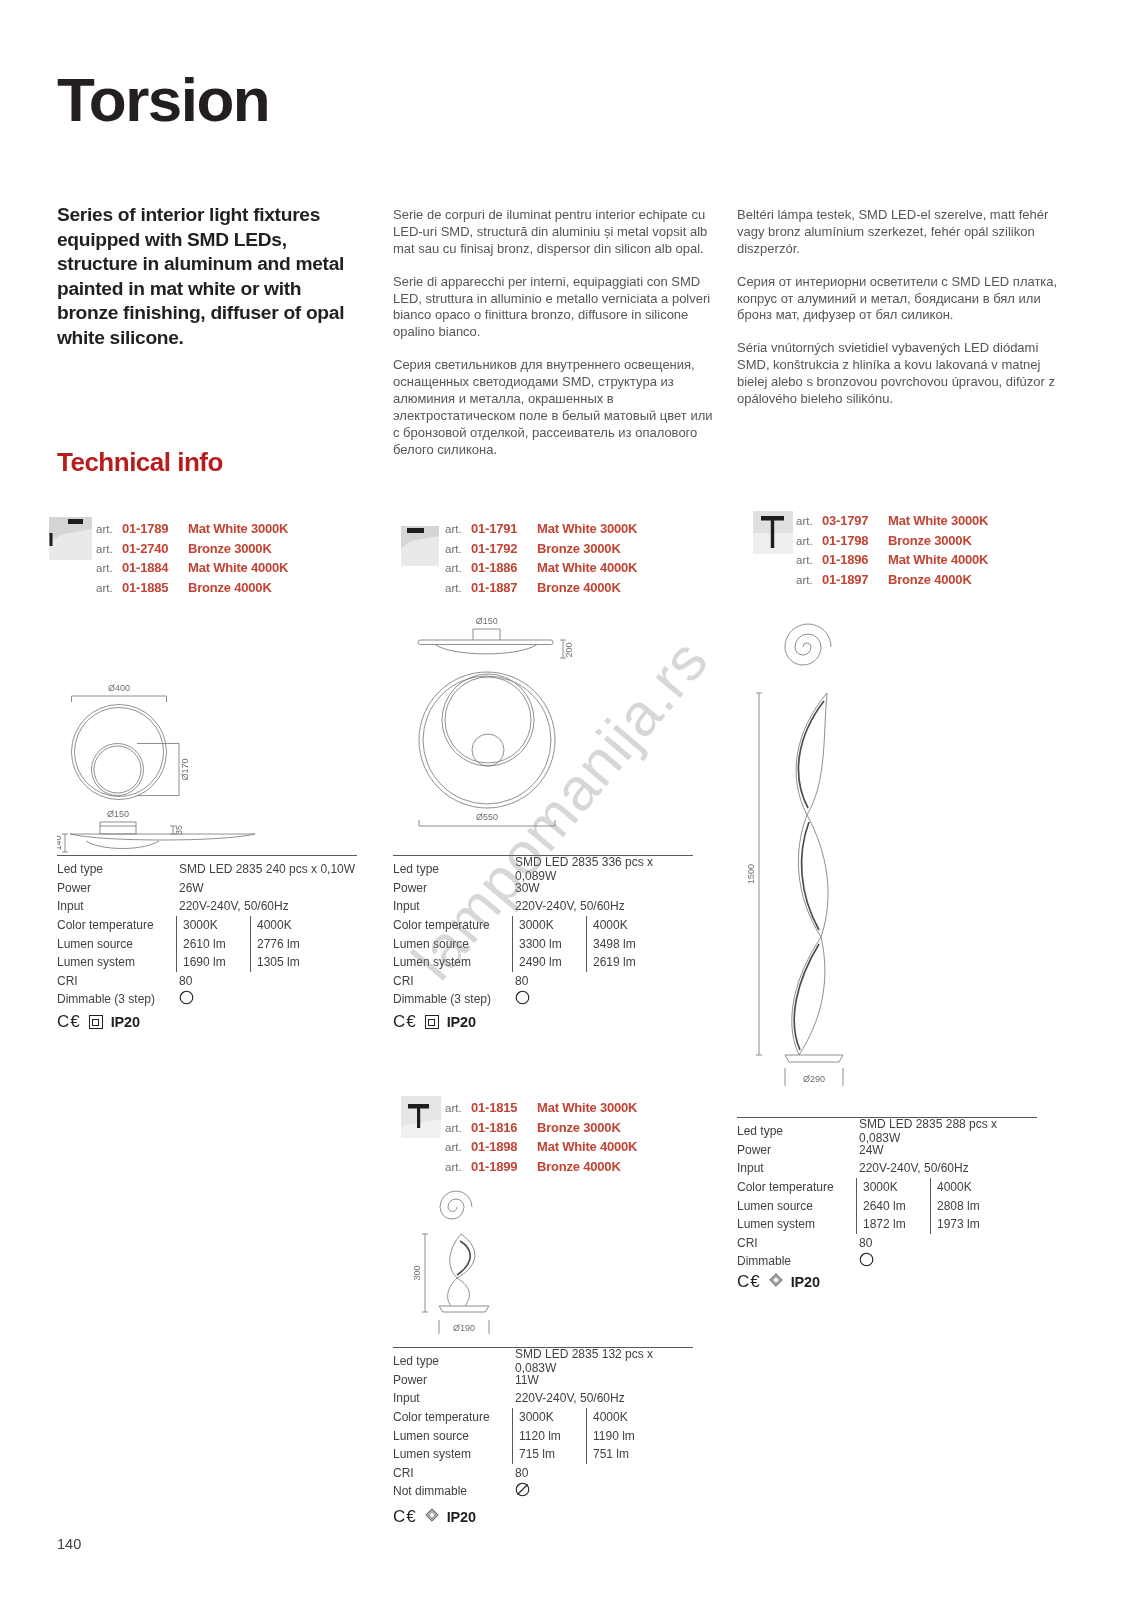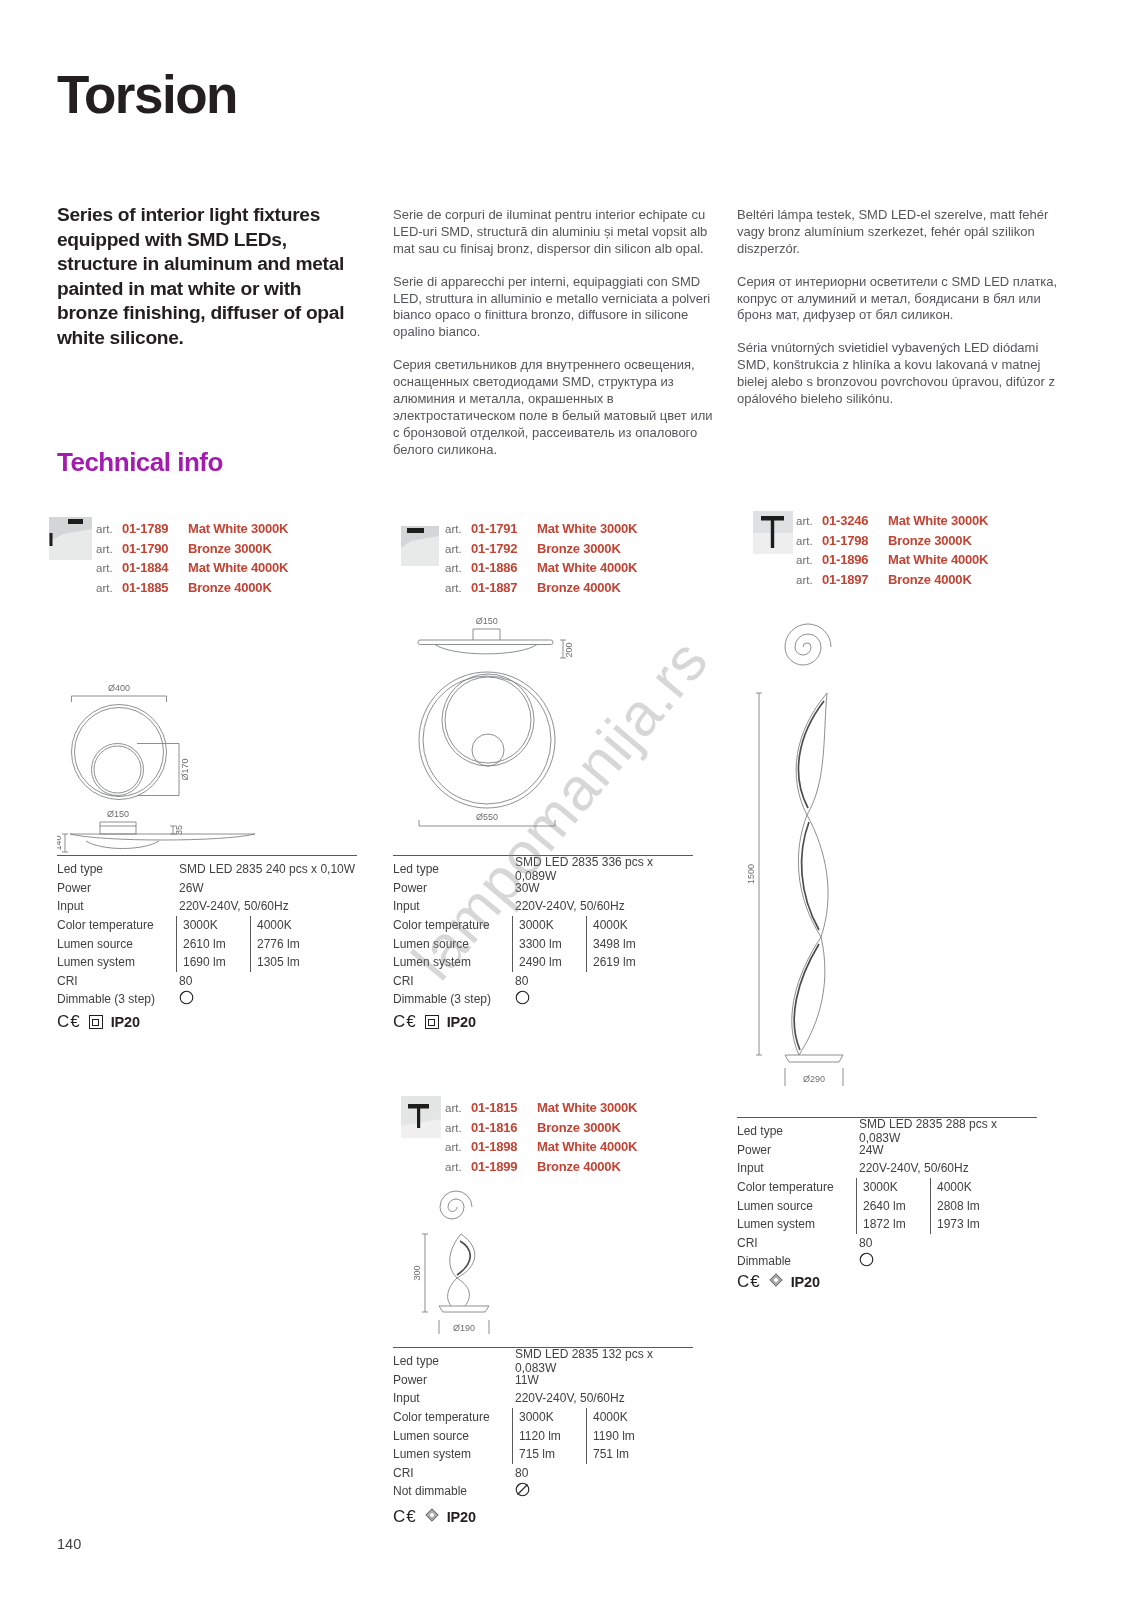--- a/index.html
+++ b/index.html
@@ -1,23 +1,23 @@
 <!DOCTYPE html>
 <html><head>
 <meta charset="utf-8">
 <style>
   html,body{margin:0;padding:0;background:#ffffff;}
   #page{position:relative;width:1131px;height:1600px;background:#fff;overflow:hidden;
         font-family:"Liberation Sans",sans-serif;color:#414042;}
   .abs{position:absolute;}
-  .page-title{font-size:53px;font-weight:700;color:#231f20;letter-spacing:-1.5px;}
+  .page-title{font-size:62px;font-weight:700;color:#231f20;letter-spacing:-1.5px;}
   .intro-en{font-size:19.2px;font-weight:700;color:#231f20;line-height:1.28;letter-spacing:-0.3px;width:306px;}
   .intro{font-size:13px;color:#55565a;line-height:1.3;width:328px;}
   .intro p{margin:0 0 16px 0;}
-  .section-heading{font-size:26px;font-weight:700;color:#a21caf;letter-spacing:-0.5px;}
+  .section-heading{font-size:26px;font-weight:700;color:#b91c1c;letter-spacing:-0.5px;}
   .art-rows{position:absolute;}
   .art-row{display:flex;align-items:baseline;height:19.6px;font-size:13px;}
   .art-prefix{width:26px;font-size:11.5px;color:#6d6e71;}
   .art-code{width:58px;color:#c24434;font-weight:700;letter-spacing:-0.2px;}
   .art-finish{color:#c24434;font-weight:700;margin-left:8px;letter-spacing:-0.2px;}
   .spec-table{position:absolute;width:300px;border-top:1px solid #58595b;padding-top:4px;}
   .spec-row{display:flex;align-items:center;height:18.6px;font-size:12px;color:#414042;}
   .spec-label{width:119px;flex:none;}
   .spec-single{padding-left:3px;}
   .spec-cell{width:67px;flex:none;align-self:stretch;display:flex;align-items:center;
@@ -67,21 +67,21 @@
     </svg>
   </div>
   <div class="art-rows" style="left:96px;top:521px;">
     <div class="art-row">
       <span class="art-prefix">art.</span>
       <span class="art-code">01-1789</span>
       <span class="art-finish">Mat White 3000K</span>
     </div>
     <div class="art-row">
       <span class="art-prefix">art.</span>
-      <span class="art-code">01-1790</span>
+      <span class="art-code">01-2740</span>
       <span class="art-finish">Bronze 3000K</span>
     </div>
     <div class="art-row">
       <span class="art-prefix">art.</span>
       <span class="art-code">01-1884</span>
       <span class="art-finish">Mat White 4000K</span>
     </div>
     <div class="art-row">
       <span class="art-prefix">art.</span>
       <span class="art-code">01-1885</span>
@@ -277,21 +277,21 @@
     <svg width="40" height="43" viewBox="0 0 40 43">
       <rect x="0" y="0" width="40" height="43" fill="#dfe0e1"></rect>
       <rect x="0" y="22" width="40" height="21" fill="#eeeeee"></rect>
       <rect x="8" y="5" width="23" height="4.5" fill="#1d1d1b"></rect>
       <rect x="17.8" y="5" width="3.4" height="32" fill="#1d1d1b"></rect>
     </svg>
   </div>
   <div class="art-rows" style="left:796px;top:513px;">
     <div class="art-row">
       <span class="art-prefix">art.</span>
-      <span class="art-code">01-3246</span>
+      <span class="art-code">03-1797</span>
       <span class="art-finish">Mat White 3000K</span>
     </div>
     <div class="art-row">
       <span class="art-prefix">art.</span>
       <span class="art-code">01-1798</span>
       <span class="art-finish">Bronze 3000K</span>
     </div>
     <div class="art-row">
       <span class="art-prefix">art.</span>
       <span class="art-code">01-1896</span>

